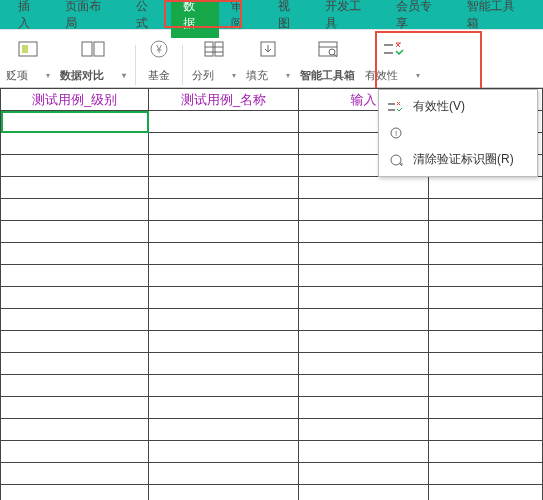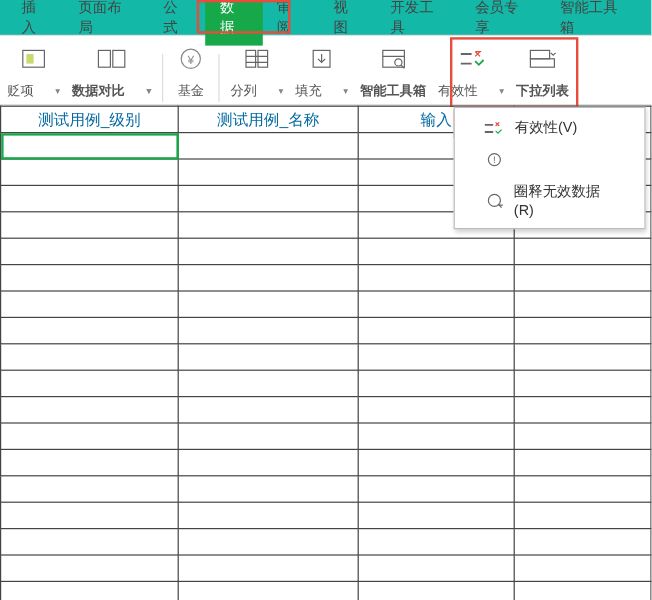--- a/index.html
+++ b/index.html
@@ -92,39 +92,39 @@
 .sheet-table th, .sheet-table td {
   border: 1px solid #444;
   height: 22px;
   text-align: center;
   font-size: 13px;
   font-weight: normal;
   background: #fff;
 }
 .sheet-table th {
   background: #fff;
-  color: #0369a1;
+  color: #a21caf;
 }
 .sheet-table td.selected {
   outline: 2px solid #17a84a;
   outline-offset: -2px;
   background: #fff;
 }
 .col-a { width: 148px; }
 .col-b { width: 150px; }
 .col-c { width: 130px; }
 .dropdown-menu {
   position: absolute;
   top: 89px;
   left: 378px;
   width: 160px;
   background: #fff;
   border: 1px solid #bbb;
   box-shadow: 1px 2px 4px rgba(0,0,0,0.2);
-  padding: 3px 16px;
+  padding: 3px 0;
   z-index: 10;
 }
 .dd-item {
   display: flex;
   align-items: center;
   padding: 5px 8px;
   gap: 8px;
   cursor: pointer;
   color: #333;
 }
@@ -237,32 +237,20 @@
       <svg width="24" height="18" viewBox="0 0 24 18">
           <line x1="3" y1="5" x2="12" y2="5" stroke="#666" stroke-width="1.5"></line>
           <line x1="3" y1="13" x2="12" y2="13" stroke="#666" stroke-width="1.5"></line>
           <path d="M15 3 L20 3 M15 3 L19 7 M15 7 L19 3" stroke="#e74c3c" fill="none"></path>
           <path d="M15 11 L18 14 L22 10" stroke="#17a84a" fill="none" stroke-width="1.5"></path>
         </svg>
     </span>
     <span class="tool-label">
         <span>有效性</span>
         <span class="caret">▾</span>
-      </span>
-  </div>
-  <div class="tool-btn wide">
-    <span class="tool-icon-box">
-      <svg width="24" height="18" viewBox="0 0 24 18">
-          <rect x="2" y="2" width="16" height="7" fill="none" stroke="#666"></rect>
-          <rect x="2" y="9" width="20" height="7" fill="none" stroke="#666"></rect>
-          <path d="M19 4 L21 6 L23 4" fill="none" stroke="#666"></path>
-        </svg>
-    </span>
-    <span class="tool-label">
-        <span>下拉列表</span>
       </span>
   </div>
 </div>
 
 <div class="highlight-red" style="left:375px; top:31px; width:107px; height:59px;"></div>
 
 <div class="spreadsheet">
   <table class="sheet-table">
     <colgroup>
         <col class="col-a">
@@ -410,17 +398,17 @@
     </span>
   </div>
   <div class="dd-item">
     <span class="dd-icon">
       <svg width="16" height="14" viewBox="0 0 16 14">
           <circle cx="8" cy="7" r="5" fill="none" stroke="#666"></circle>
           <path d="M11 10 L14 13" stroke="#666"></path>
           <path d="M12 11 L15 11" stroke="#666"></path>
         </svg>
     </span>
-    <span>圈释无效数据(R)</span>
+    <span>清除验证标识圈(R)</span>
   </div>
 </div>
 
 <div class="highlight-red" style="left:378px; top:91px; width:158px; height:24px;"></div>
 
 </body></html>

